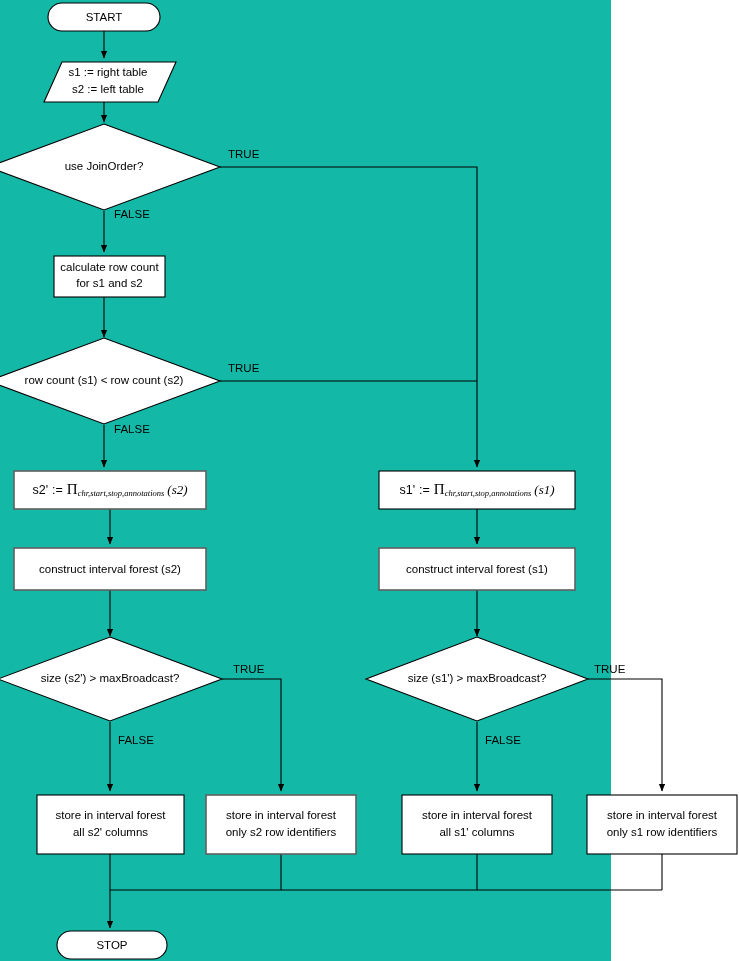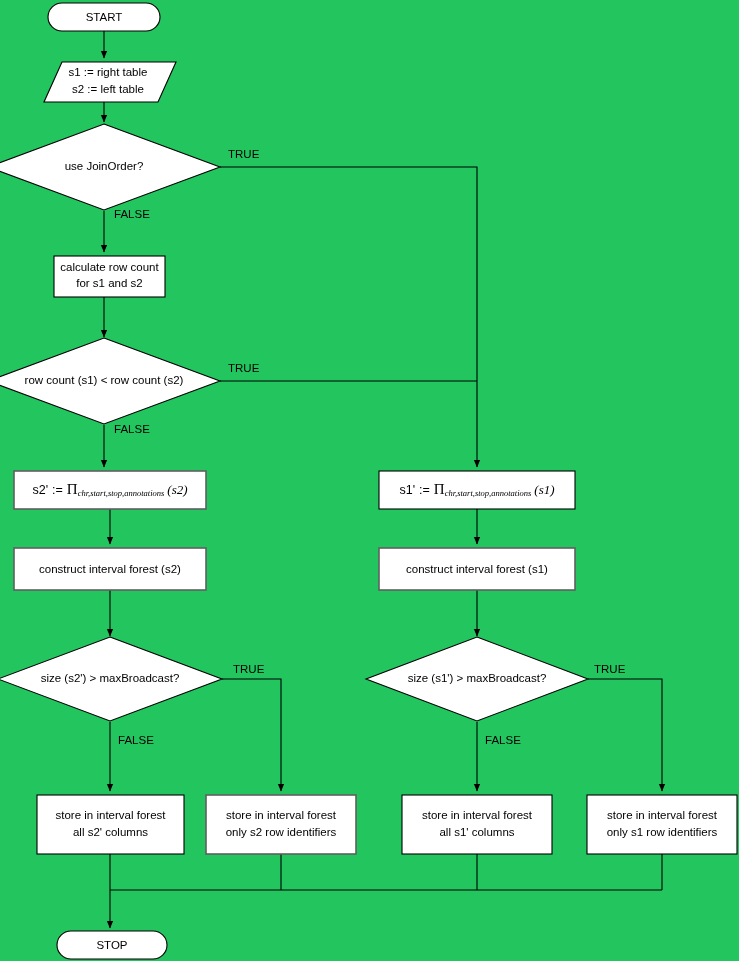--- a/index.html
+++ b/index.html
@@ -8,23 +8,23 @@
     background: #ffffff;
   }
   body {
     width: 739px;
     height: 961px;
     font-family: "Liberation Sans", sans-serif;
     overflow: hidden;
   }
   #flowchart-root {
     position: relative;
-    width: 739px;
+    width: 611px;
     height: 961px;
-    background: #22c55e;
+    background: #14b8a6;
   }
   svg.chart {
     display: block;
     width: 739px;
     height: 961px;
   }
   .node-shape {
     fill: #ffffff;
     stroke: #000000;
     stroke-width: 1.1;

